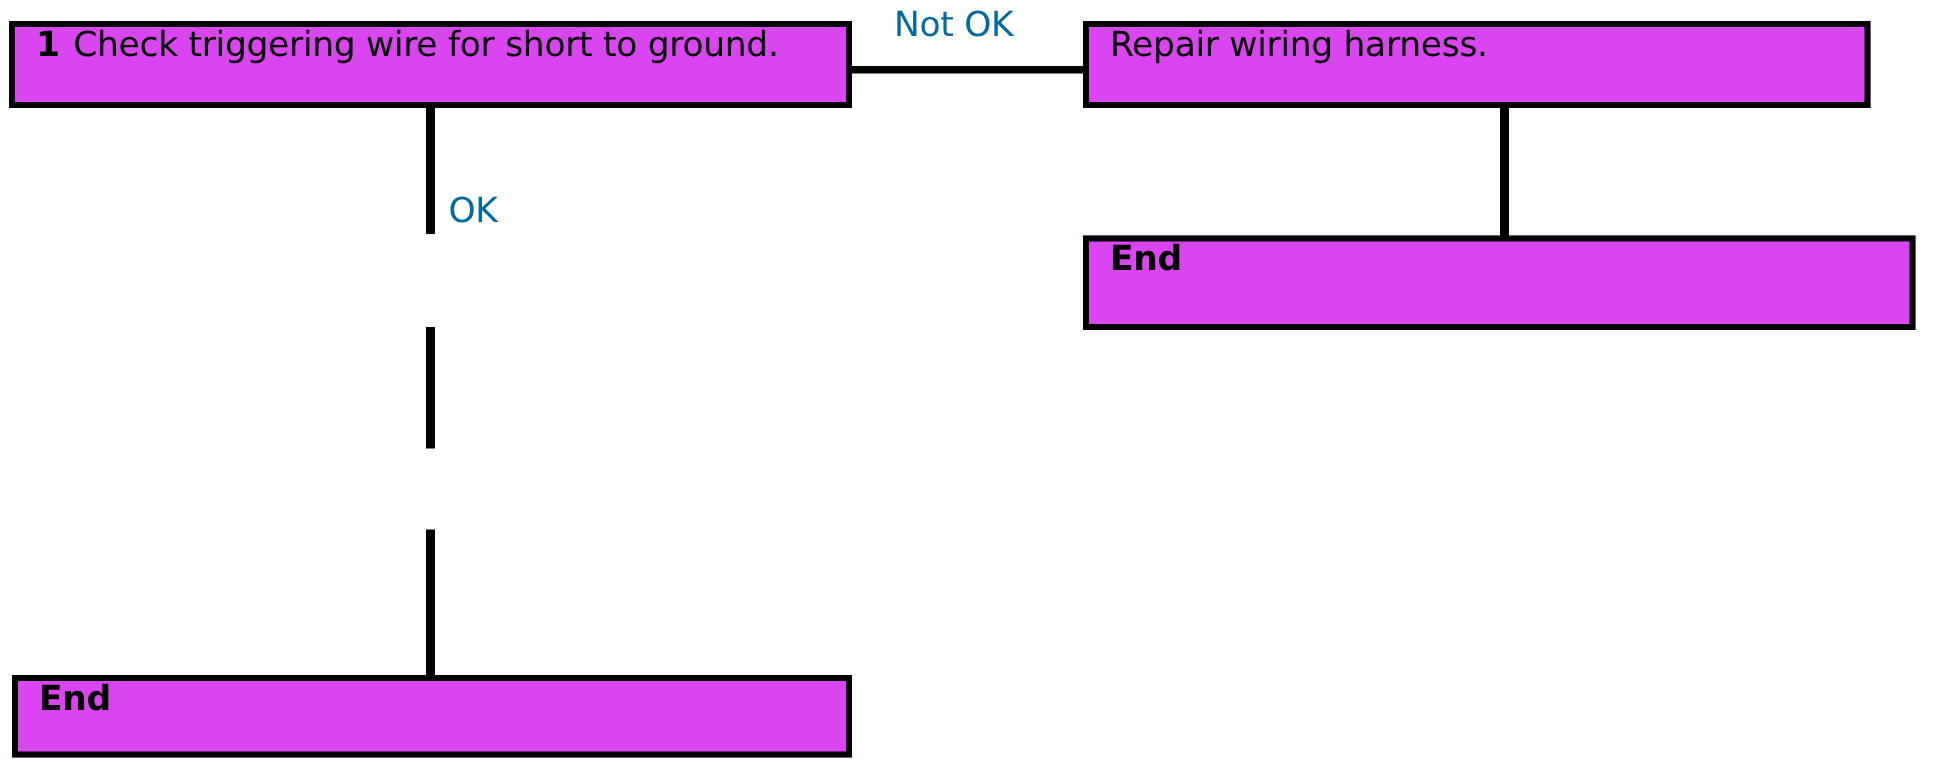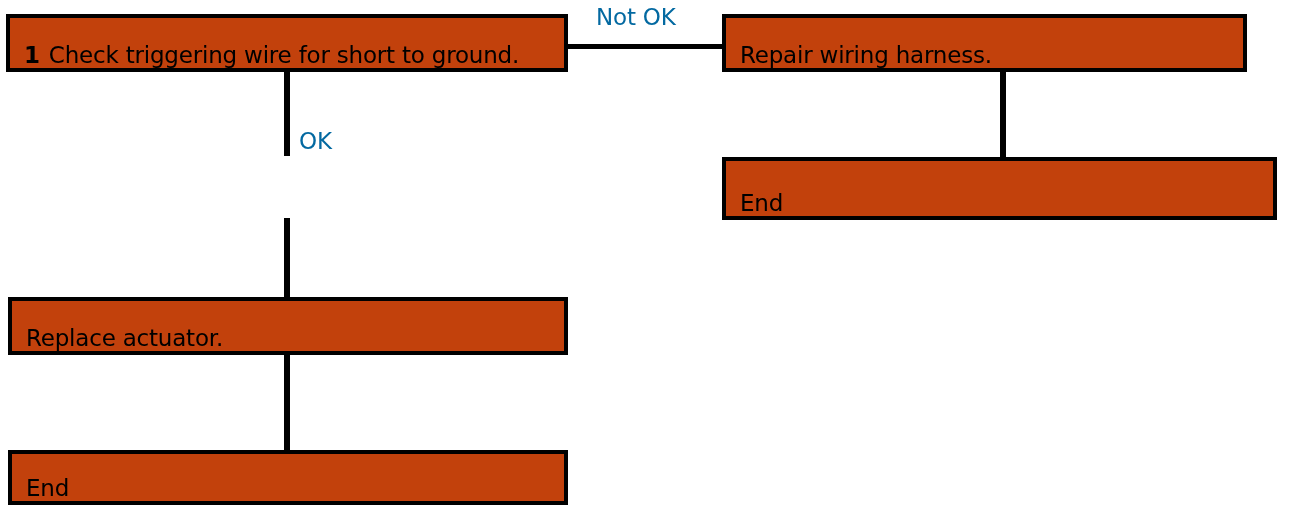--- a/index.html
+++ b/index.html
@@ -12,40 +12,40 @@
   }
   #canvas {
     position: relative;
     width: 1296px;
     height: 518px;
     background: #ffffff;
     overflow: hidden;
   }
   .node {
     position: absolute;
-    background: #c2410c;
+    background: #d946ef;
     border: 4px solid #000000;
     box-sizing: border-box;
     display: flex;
-    align-items: flex-end;
+    align-items: flex-start;
   }
   .node-text {
     font-size: 23px;
     line-height: 1.1;
     color: #000000;
     padding-left: 14px;
     white-space: nowrap;
     letter-spacing: -0.2px;
   }
   .step-num {
     font-weight: bold;
     color: #000000;
   }
   .node-text.bold {
-    font-weight: normal;
+    font-weight: bold;
   }
   .conn {
     position: absolute;
     background: #000000;
   }
   .edge-label {
     position: absolute;
     font-size: 23px;
     color: #0369a1;
     white-space: nowrap;
@@ -78,23 +78,20 @@
   </div>
 
   <div class="node" id="node-repair">
     <span class="node-text">Repair wiring harness.</span>
   </div>
 
   <div class="node" id="node-end-right">
     <span class="node-text bold">End</span>
   </div>
 
-  <div class="node" id="node-replace">
-    <span class="node-text">Replace actuator.</span>
-  </div>
 
   <div class="node" id="node-end-left">
     <span class="node-text bold">End</span>
   </div>
 
   <div class="conn" id="conn-h-notok"></div>
   <div class="conn" id="conn-v-repair"></div>
   <div class="conn" id="conn-v-ok-a"></div>
   <div class="conn" id="conn-v-ok-b"></div>
   <div class="conn" id="conn-v-bottom"></div>

